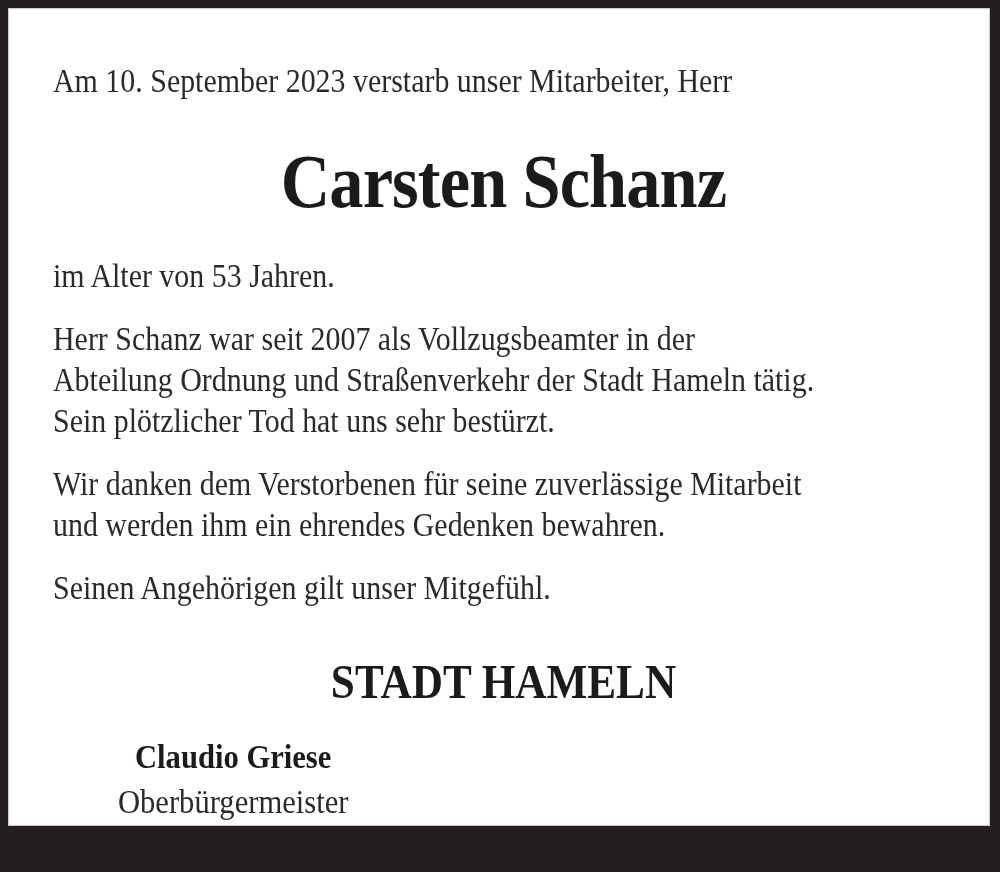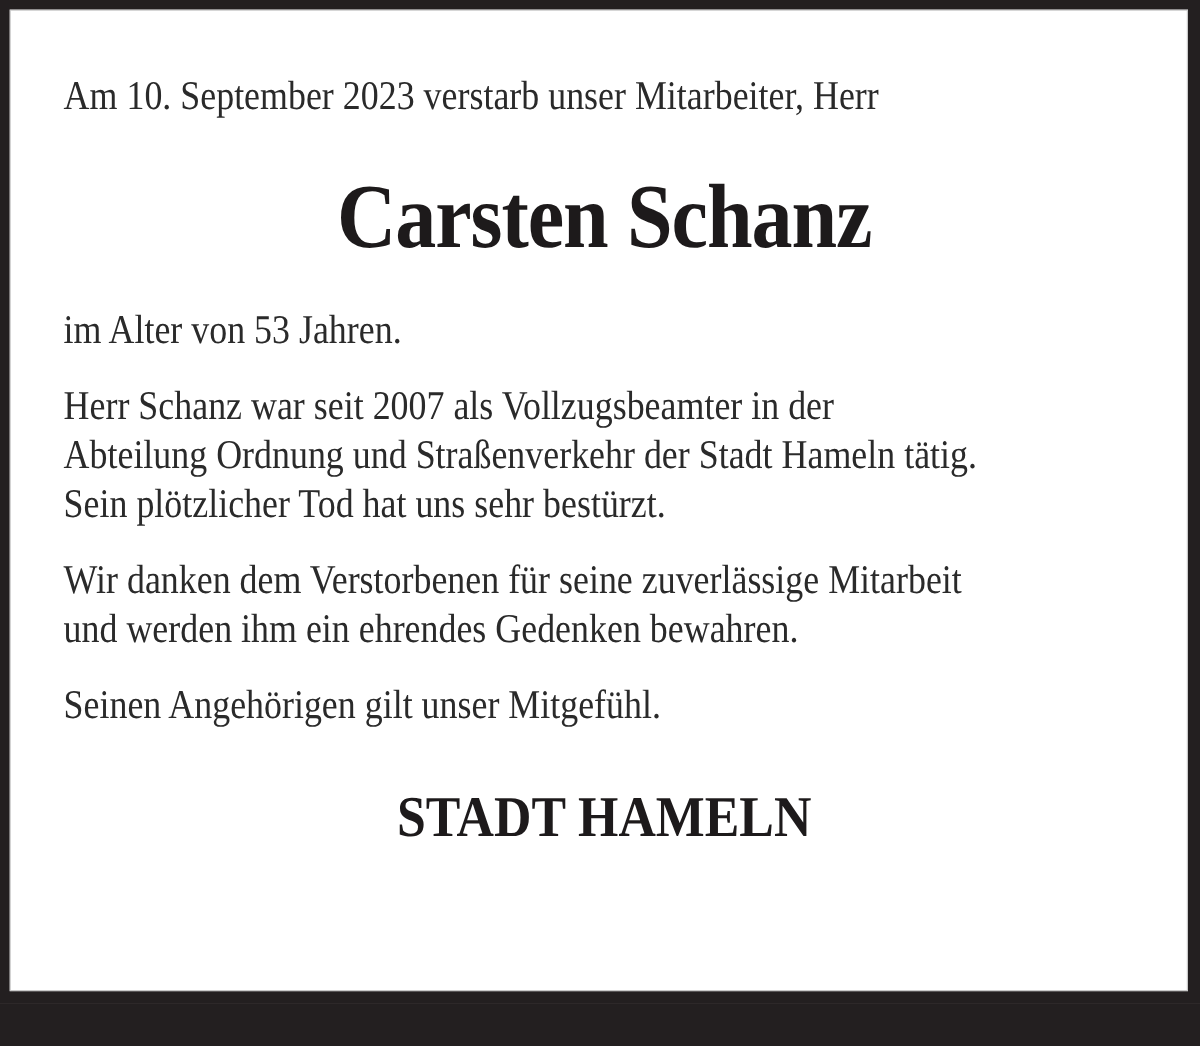--- a/index.html
+++ b/index.html
@@ -117,16 +117,20 @@
       <div class="line">und werden ihm ein ehrendes Gedenken bewahren.</div>
     </div>
 
     <div class="para cond-l">
       <div class="line">Seinen Angehörigen gilt unser Mitgefühl.</div>
     </div>
 
     <div class="org-name cond-c">STADT HAMELN</div>
 
     <div class="signatures">
+      <div class="sig-col left">
+        <div class="sig-name cond-c">Claudio Griese</div>
+        <div class="sig-title cond-c">Oberbürgermeister</div>
+      </div>
     </div>
 
   </div>
 </div>
 
 </body></html>

